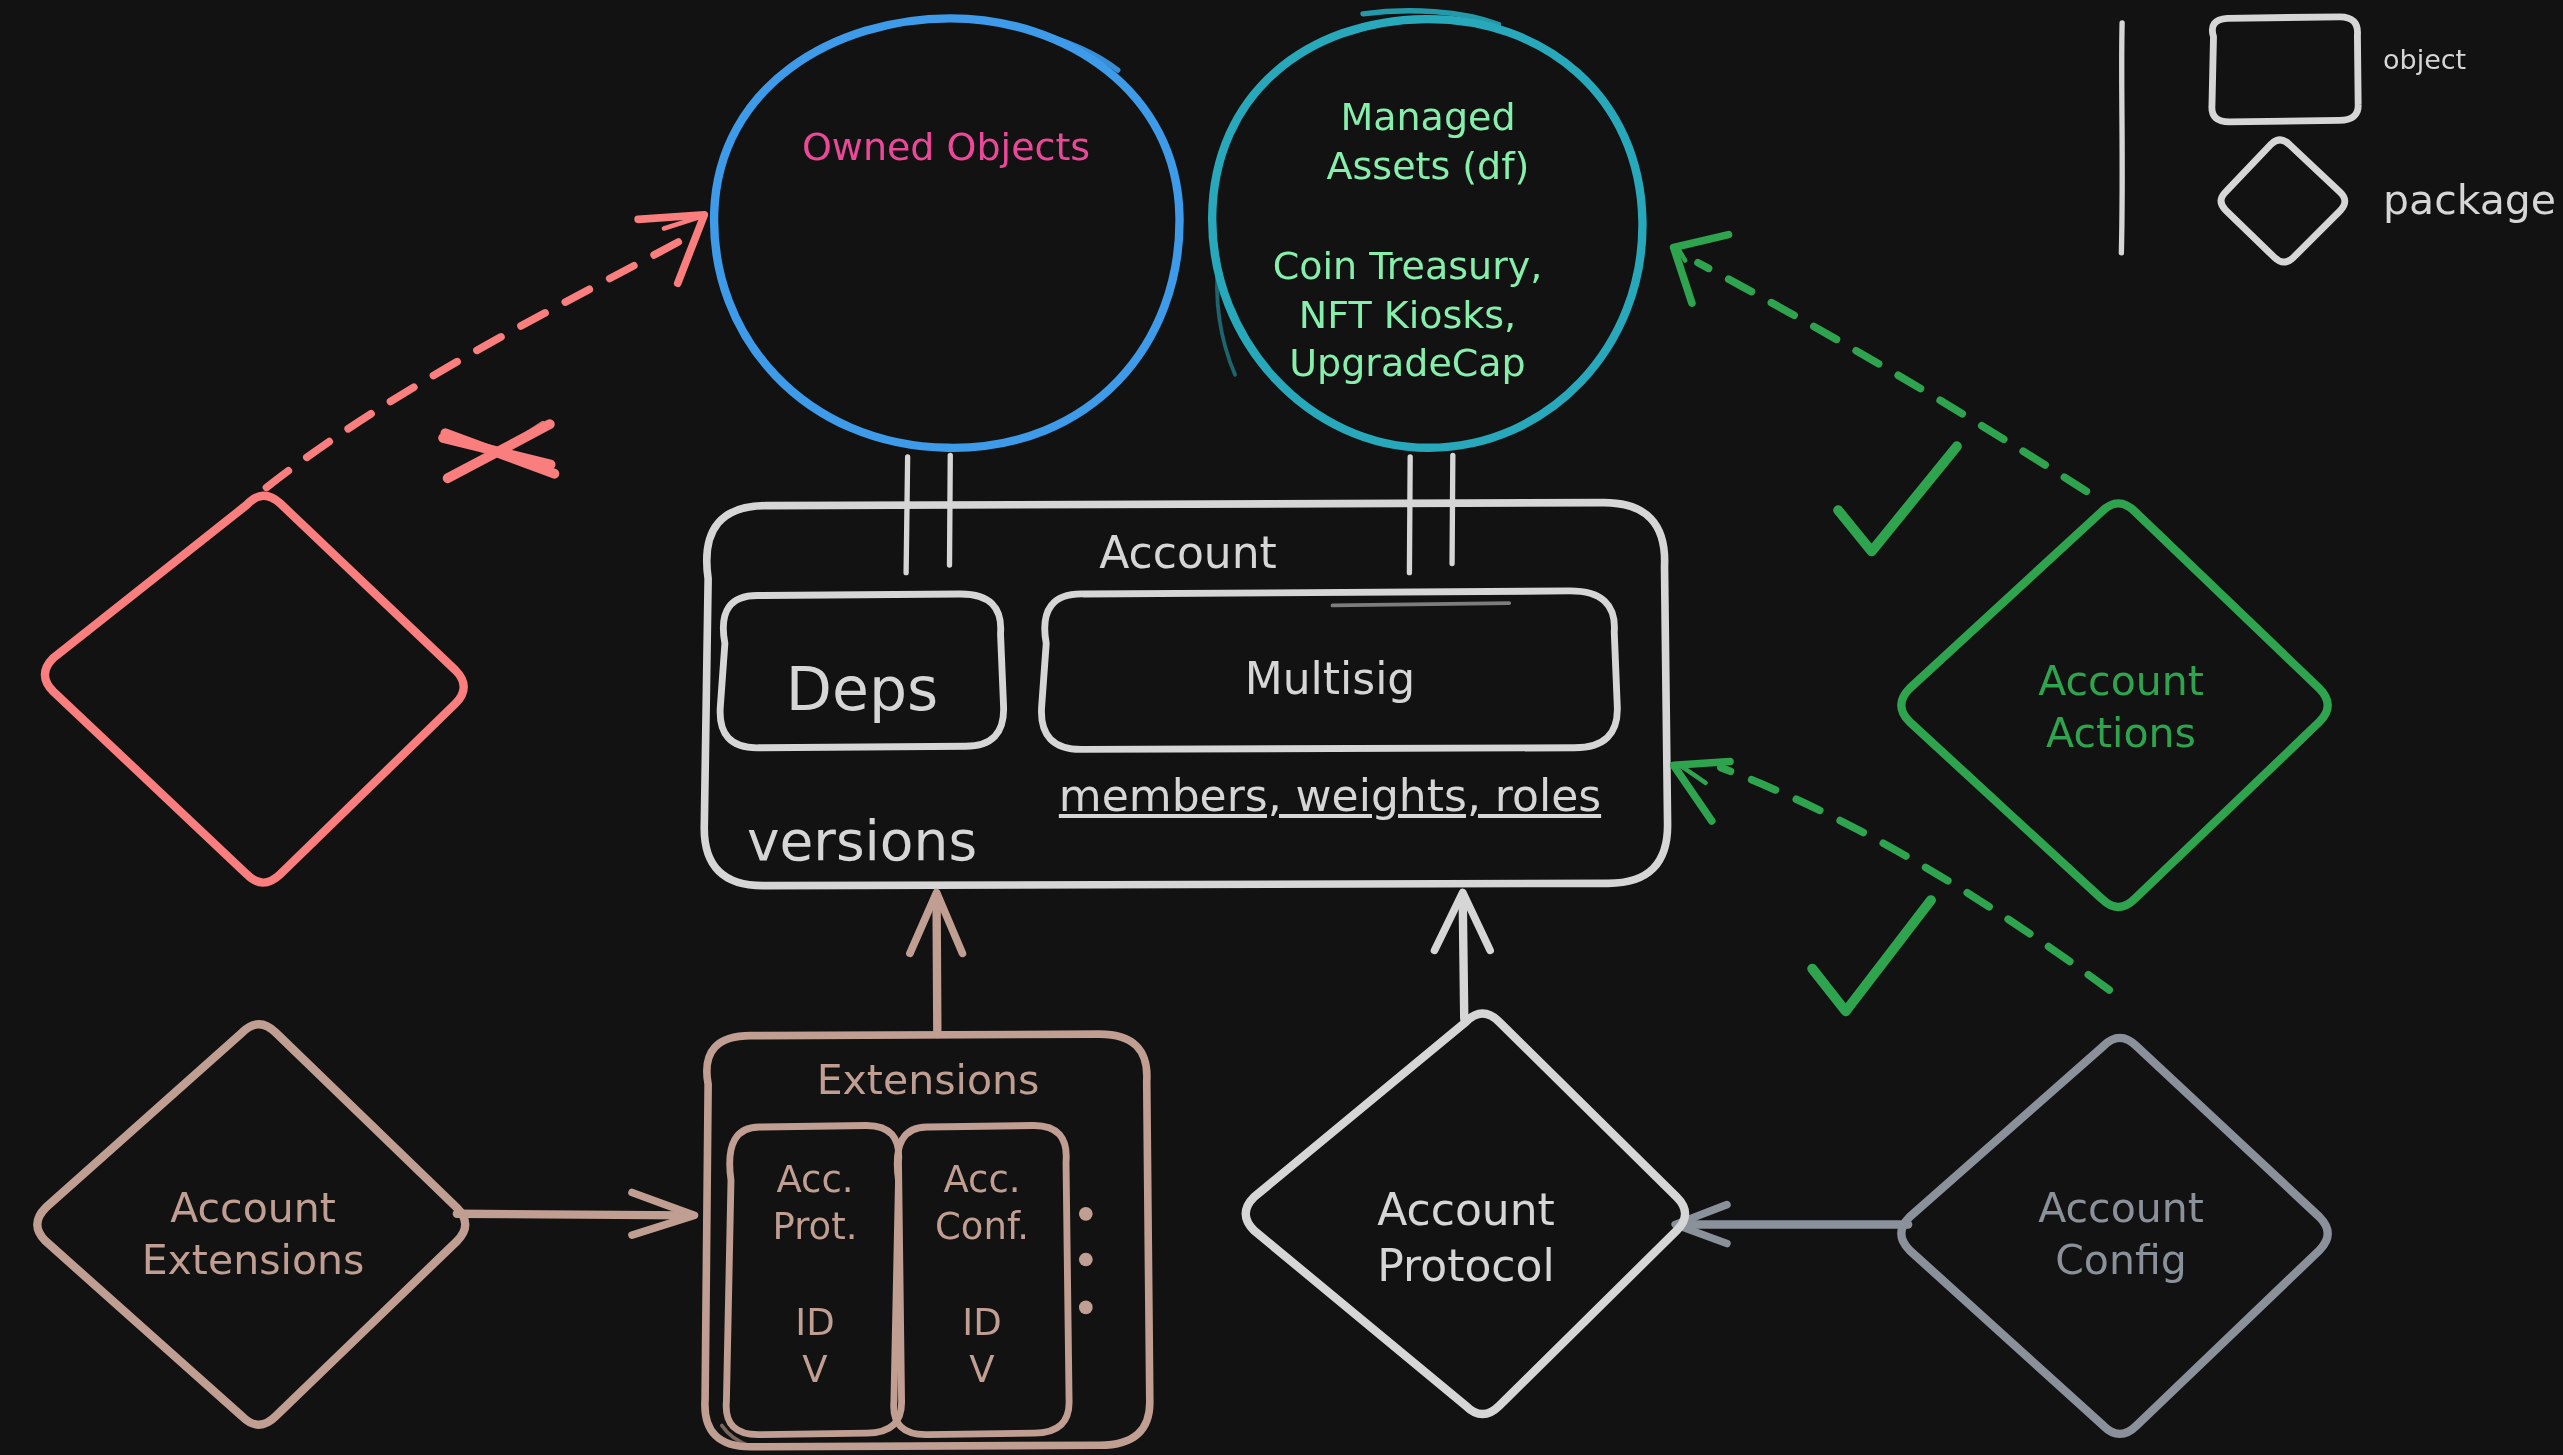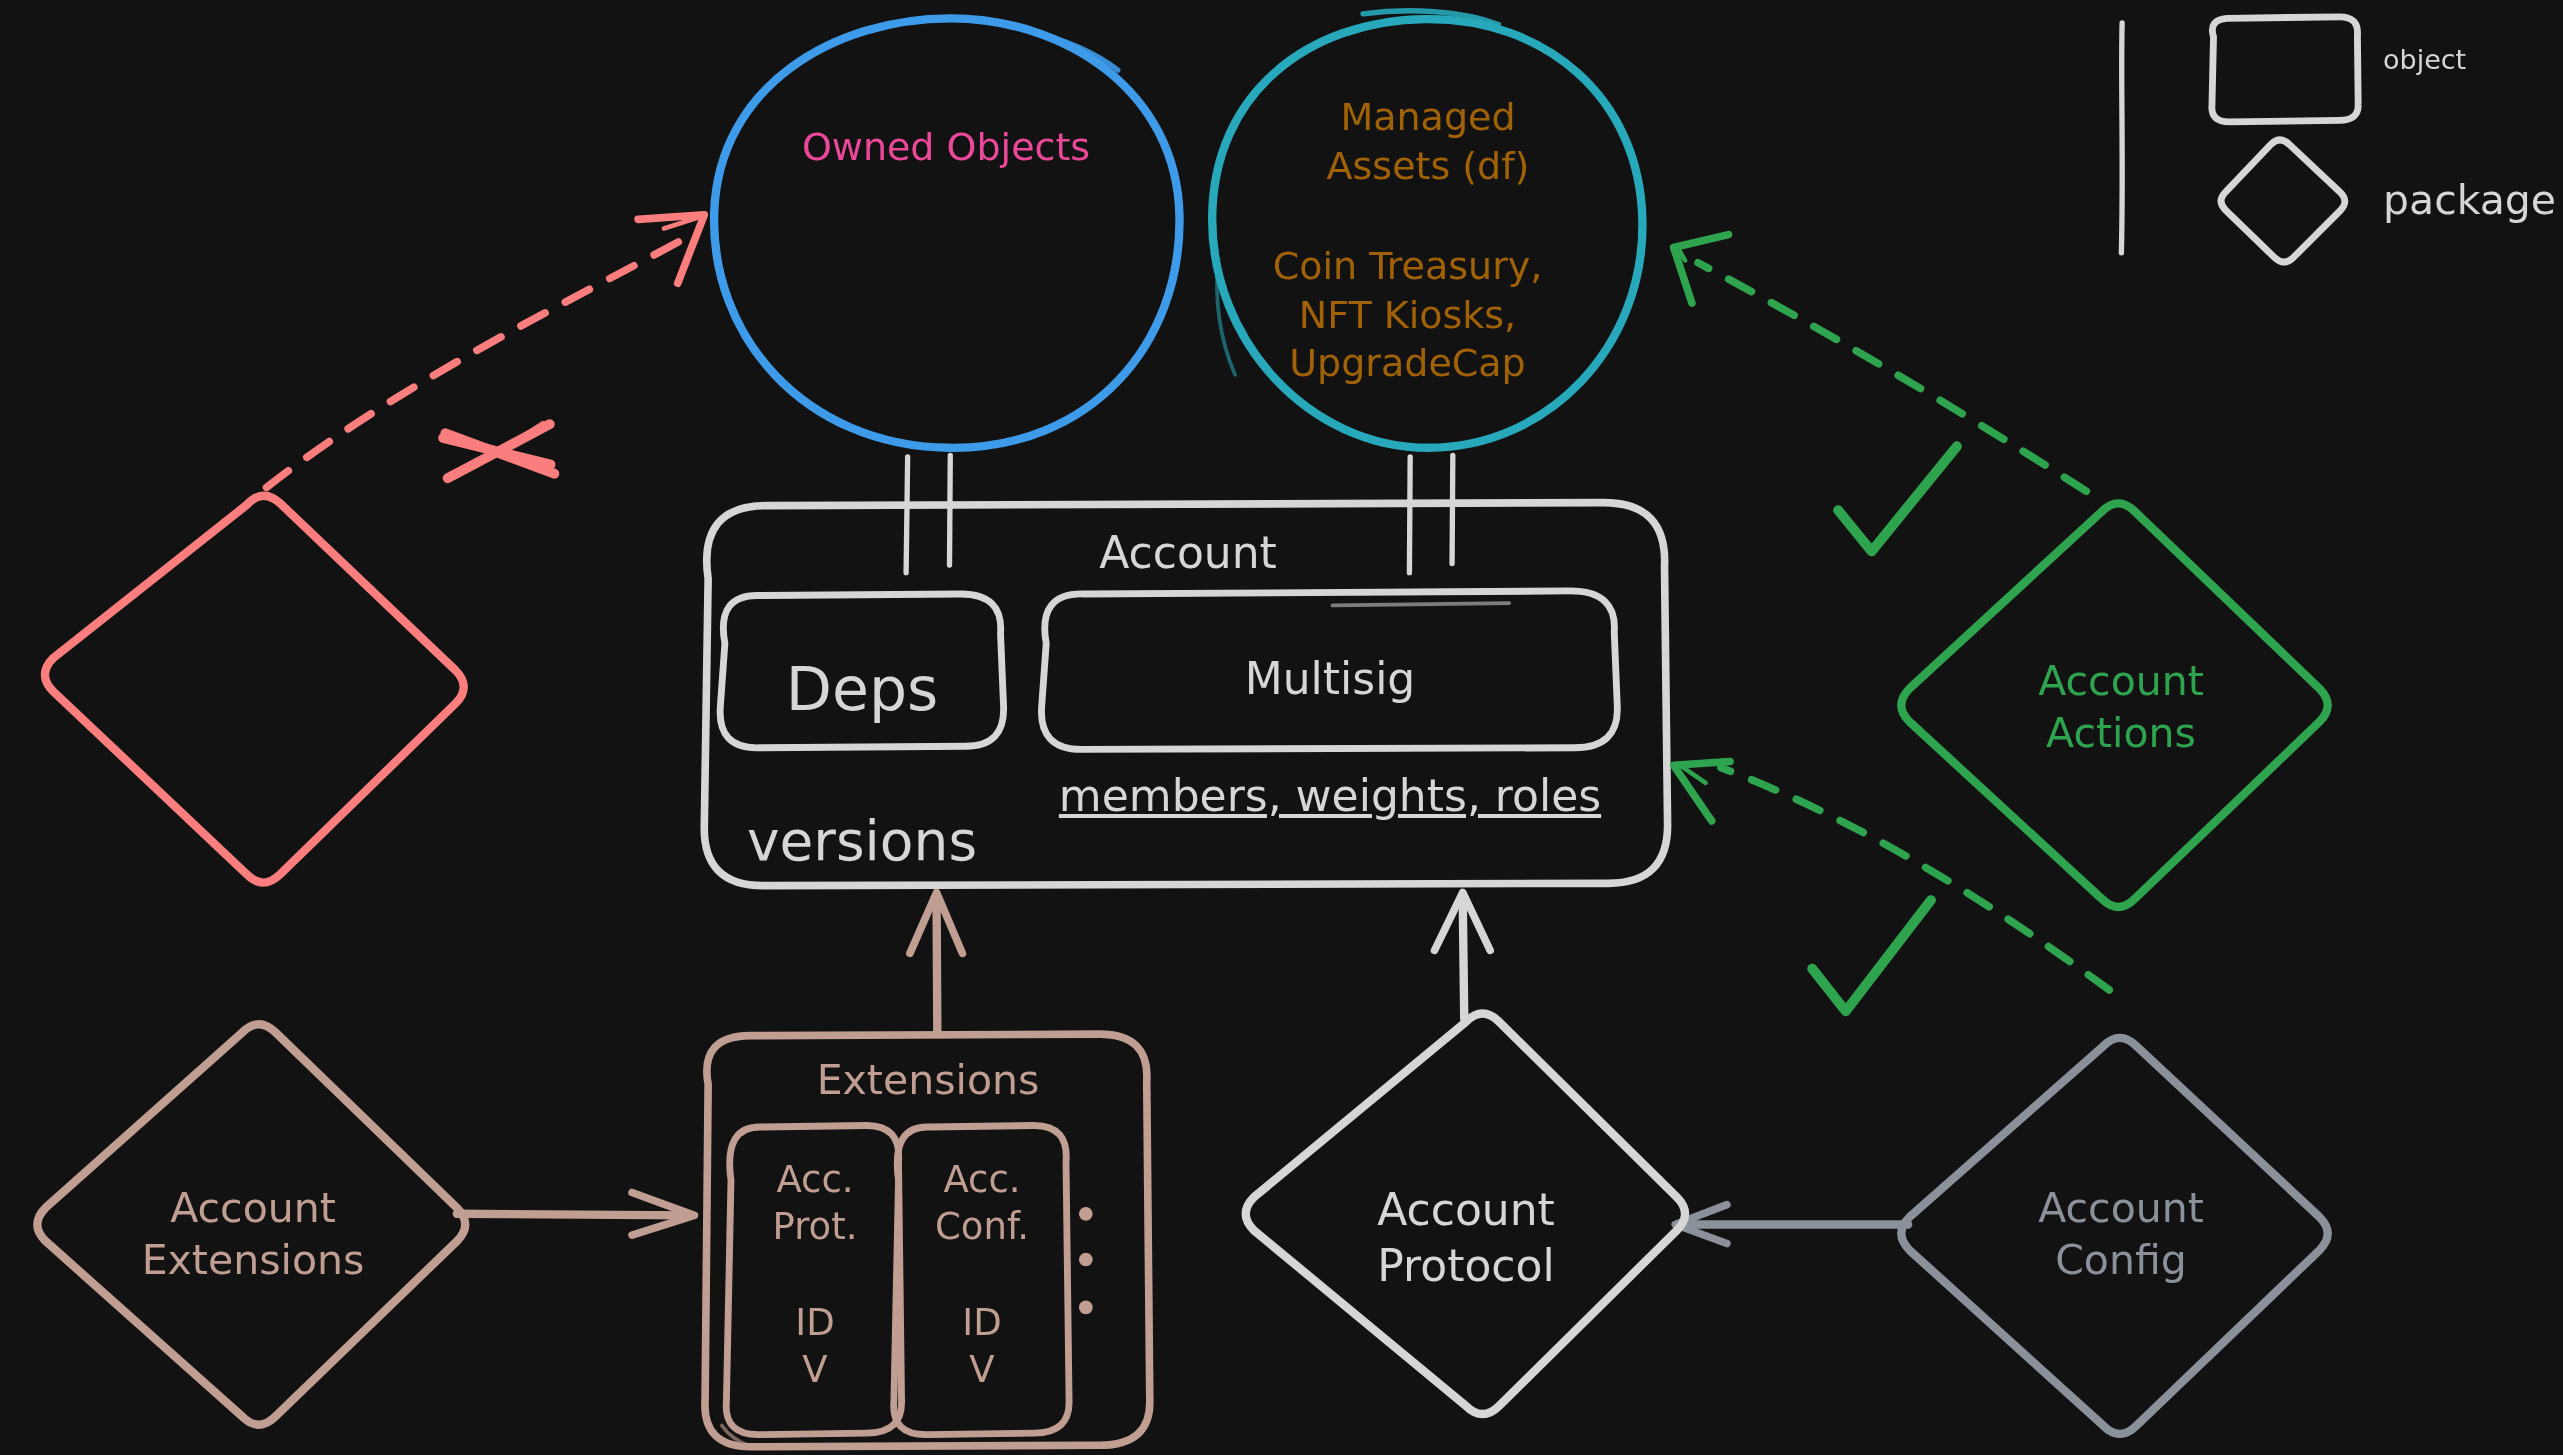--- a/index.html
+++ b/index.html
@@ -4,21 +4,21 @@
 <style>
   html,body{margin:0;padding:0;background:#121212;}
   body{width:2563px;height:1456px;overflow:hidden;
        font-family:"DejaVu Sans",sans-serif;}
   #stage{position:relative;width:2563px;height:1456px;background:#121212;}
   svg#canvas{position:absolute;left:0;top:0;width:2563px;height:1456px;}
   .lbl{position:absolute;text-align:center;line-height:1.28;
        font-family:"DejaVu Sans",sans-serif;
        white-space:pre-line;pointer-events:none;}
   .t-blue{color:#ec4899;}
-  .t-teal{color:#a16207;}
+  .t-teal{color:#86efac;}
   .t-red{color:#fa7e7e;}
   .t-green{color:#2fa44f;}
   .t-gray{color:#8b919b;}
   .t-tan{color:#c19e92;}
   .t-white{color:#d6d6d6;}
 </style>
 </head>
 <body>
 
 <div id="stage">

